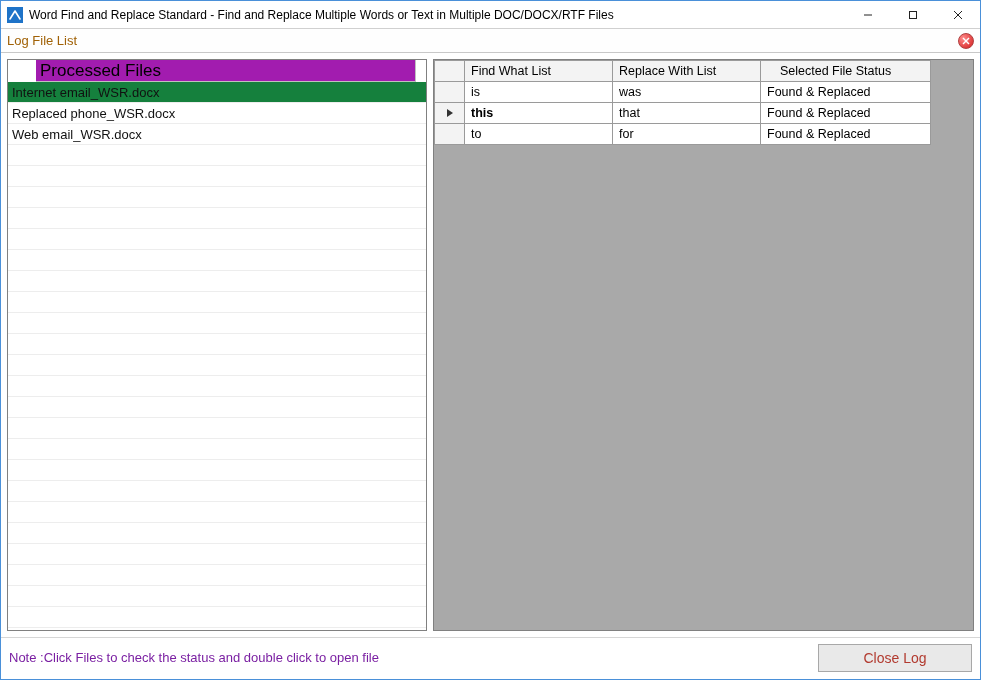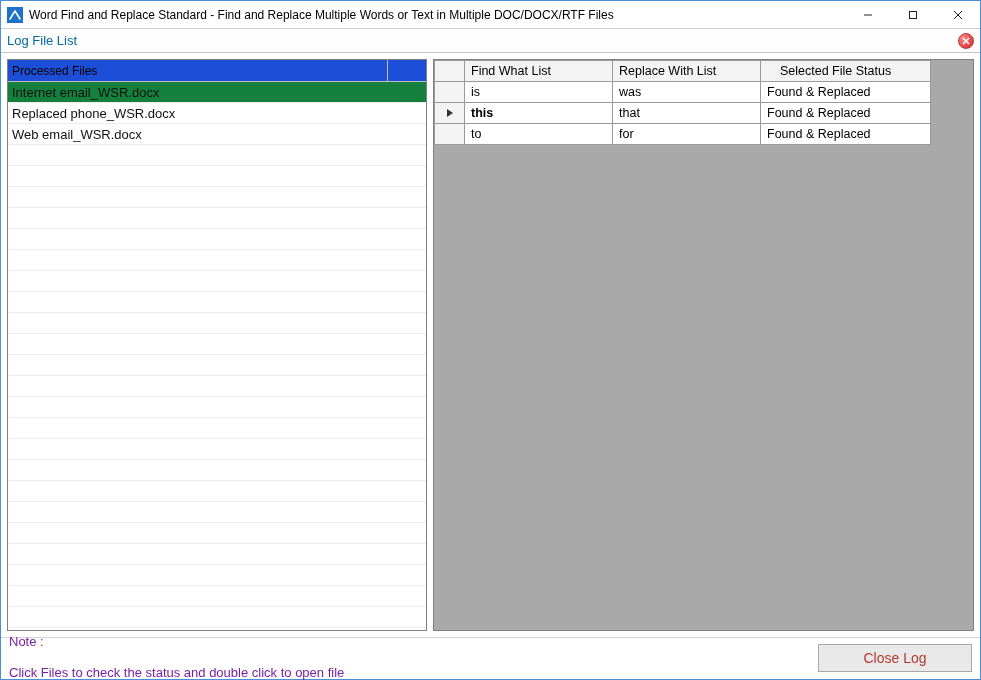--- a/index.html
+++ b/index.html
@@ -53,21 +53,21 @@
   
   .section-header {
     height: 24px;
     display: flex;
     align-items: center;
     padding: 0 6px;
     border-bottom: 1px solid #c8c8c8;
     background: #fefefe;
   }
   .section-header .label {
-    color: #0369a1;
+    color: #a16207;
     font-size: 13px;
   }
   .section-header .spacer { flex: 1; }
   .close-icon-box {
     width: 16px; height: 16px;
     border: 1px solid #b04040;
     border-radius: 8px;
     background: radial-gradient(circle at 30% 30%, #ff8a8a, #d21c1c);
     display: flex; align-items: center; justify-content: center;
     color: #fff;
@@ -93,25 +93,26 @@
     flex-direction: column;
     overflow: hidden;
   }
   .files-header {
     display: flex;
     height: 22px;
   }
   .files-header .col {
     border-right: 1px solid #c0c0c0;
     border-bottom: 1px solid #c0c0c0;
-    background: #1d4ed8;
+    background: #a21caf;
     display: flex;
     align-items: center;
     padding: 0 4px;
-    font-size: 12px;
+    font-size: 17px;
+    margin-left: 28px;
   }
   .files-header .col.main-col { flex: 0 0 380px; }
   .files-header .col.rest { flex: 1; border-right: none; }
   .files-body {
     flex: 1;
     overflow: hidden;
   }
   .files-row {
     height: 21px;
     display: flex;
@@ -163,23 +164,21 @@
   
   .footer {
     height: 42px;
     border-top: 1px solid #d6d6d6;
     display: flex;
     align-items: center;
     padding: 2px 8px 4px 8px;
   }
   .footer .note {
     display: flex;
-    flex-direction: column;
     line-height: 1.35;
-    gap: 13px;
   }
   .footer .note .note-label {
     color: #7a1fa2;
     font-size: 13px;
   }
   .footer .note .note-text {
     color: #7a1fa2;
     font-size: 13px;
   }
   .footer .spacer { flex: 1; }

